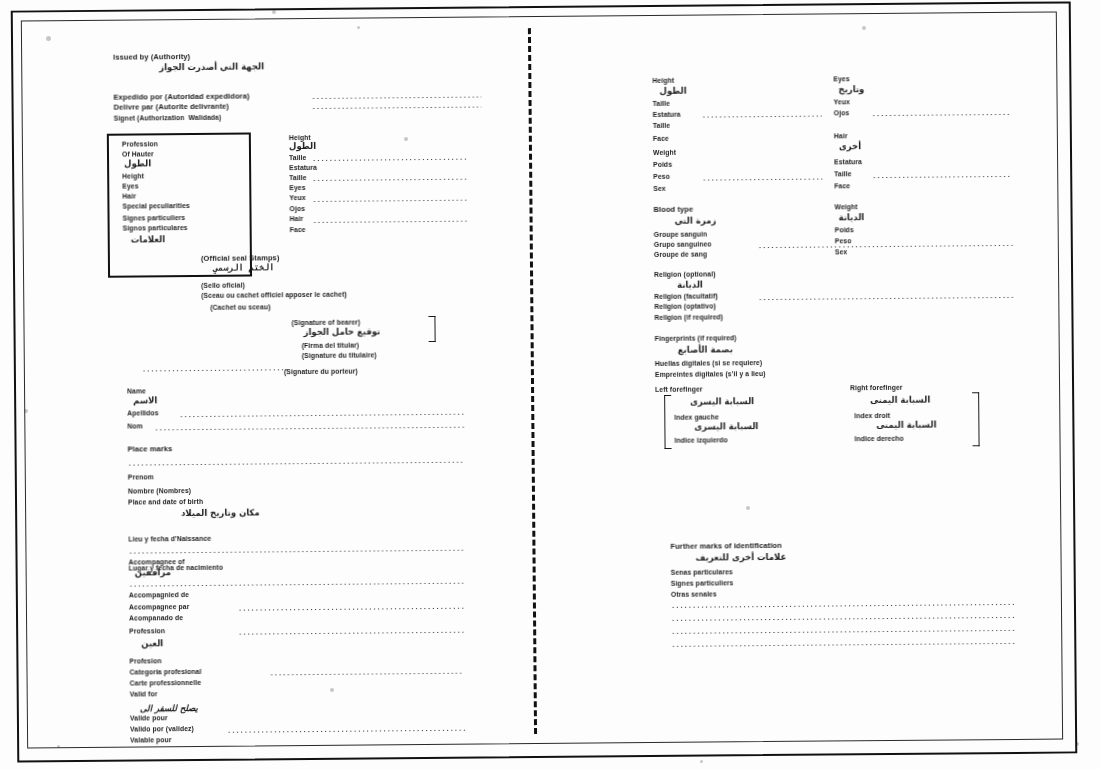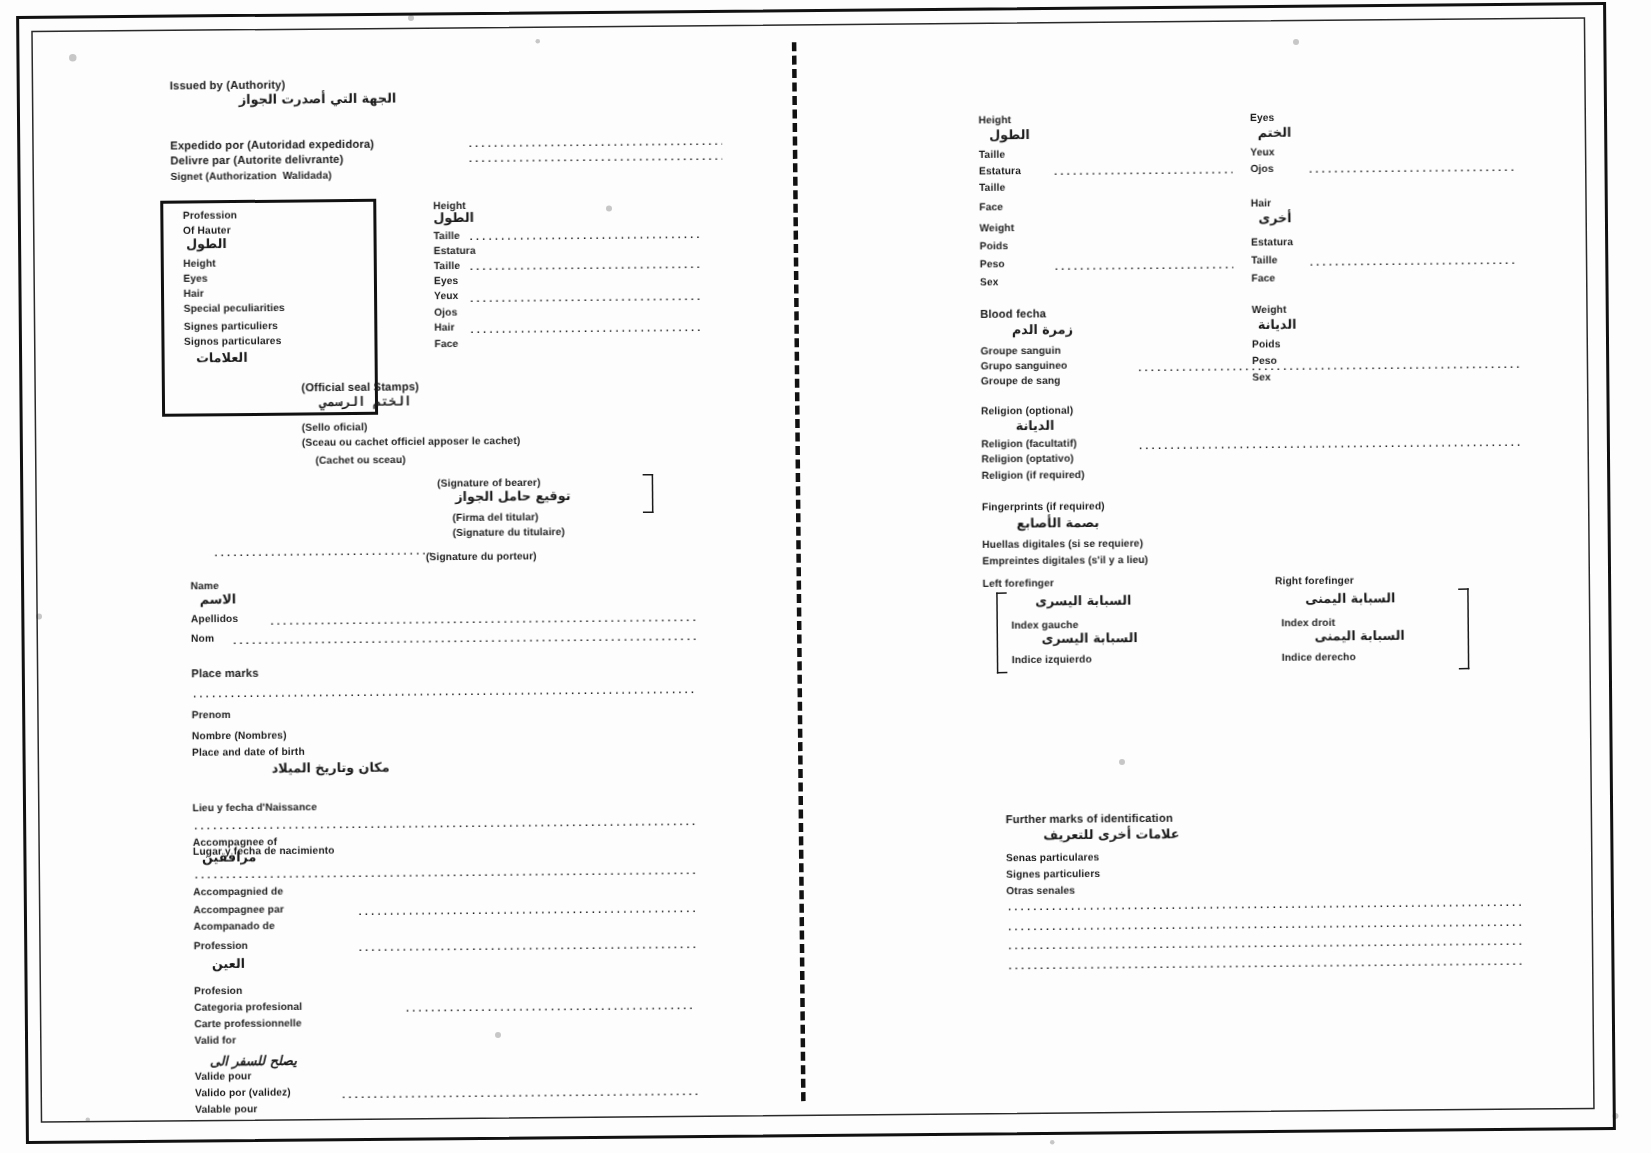--- a/index.html
+++ b/index.html
@@ -248,33 +248,33 @@
       <div class="dots blur" style="left:690px; top:107px; width:120px;">..............................</div>
       <div class="docline blur sm" style="left:641px; top:117px;">Taille</div>
       <div class="docline blur sm" style="left:641px; top:130px;">Face</div>
       <div class="docline blur sm" style="left:641px; top:144px;">Weight</div>
       <div class="docline blur sm" style="left:641px; top:156px;">Poids</div>
       <div class="docline blur sm" style="left:641px; top:168px;">Peso</div>
       <div class="dots blur" style="left:690px; top:170px; width:120px;">..............................</div>
       <div class="docline blur sm" style="left:641px; top:180px;">Sex</div>
 
       <div class="docline blur sm" style="left:822px; top:72px;">Eyes</div>
-      <div class="docline ar blur" style="left:827px; top:82px;">الختم</div>
+      <div class="docline ar blur" style="left:827px; top:82px;">وتاريخ</div>
       <div class="docline blur sm" style="left:822px; top:95px;">Yeux</div>
       <div class="docline blur sm" style="left:822px; top:106px;">Ojos</div>
       <div class="dots blur" style="left:860px; top:107px; width:140px;">..................................</div>
       <div class="docline blur sm" style="left:822px; top:129px;">Hair</div>
       <div class="docline ar blur" style="left:827px; top:139px;">أخرى</div>
       <div class="docline blur sm" style="left:822px; top:155px;">Estatura</div>
       <div class="docline blur sm" style="left:822px; top:167px;">Taille</div>
       <div class="dots blur" style="left:860px; top:169px; width:140px;">..................................</div>
       <div class="docline blur sm" style="left:822px; top:179px;">Face</div>
 
-      <div class="docline blur" style="left:641px; top:201px;">Blood fecha</div>
-      <div class="docline ar blur" style="left:662px; top:212px;">زمرة الدم</div>
+      <div class="docline blur" style="left:641px; top:201px;">Blood type</div>
+      <div class="docline ar blur" style="left:662px; top:212px;">زمرة التي</div>
       <div class="docline blur sm" style="left:641px; top:226px;">Groupe sanguin</div>
       <div class="docline blur sm" style="left:641px; top:236px;">Grupo sanguineo</div>
       <div class="dots blur" style="left:745px; top:238px; width:255px;">..............................................................</div>
       <div class="docline blur sm" style="left:641px; top:246px;">Groupe de sang</div>
 
       <div class="docline blur sm" style="left:822px; top:200px;">Weight</div>
       <div class="docline ar blur" style="left:826px; top:210px;">الديانة</div>
       <div class="docline blur sm" style="left:822px; top:223px;">Poids</div>
       <div class="docline blur sm" style="left:822px; top:234px;">Peso</div>
       <div class="docline blur sm" style="left:822px; top:245px;">Sex</div>

